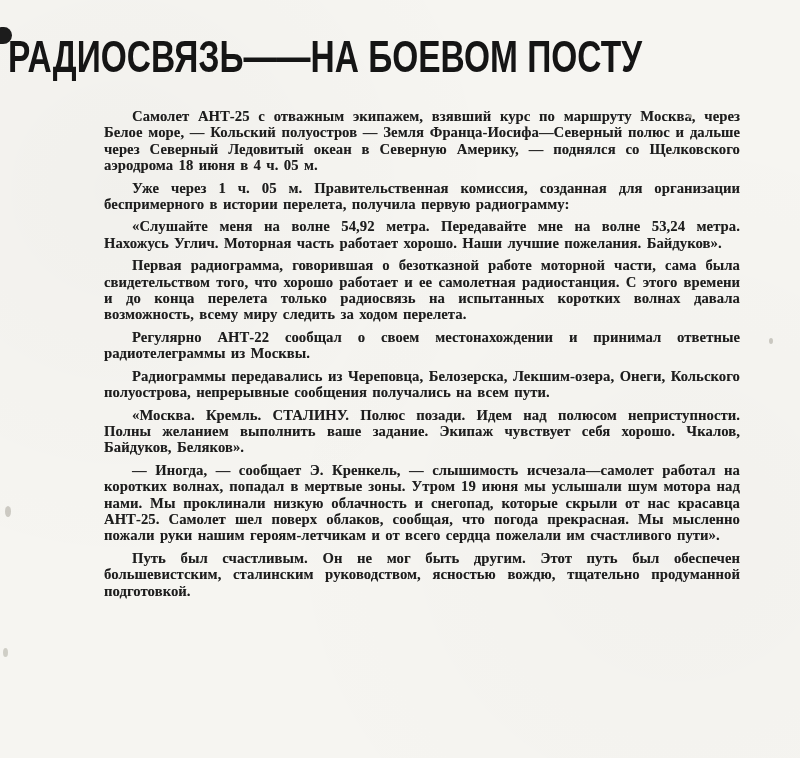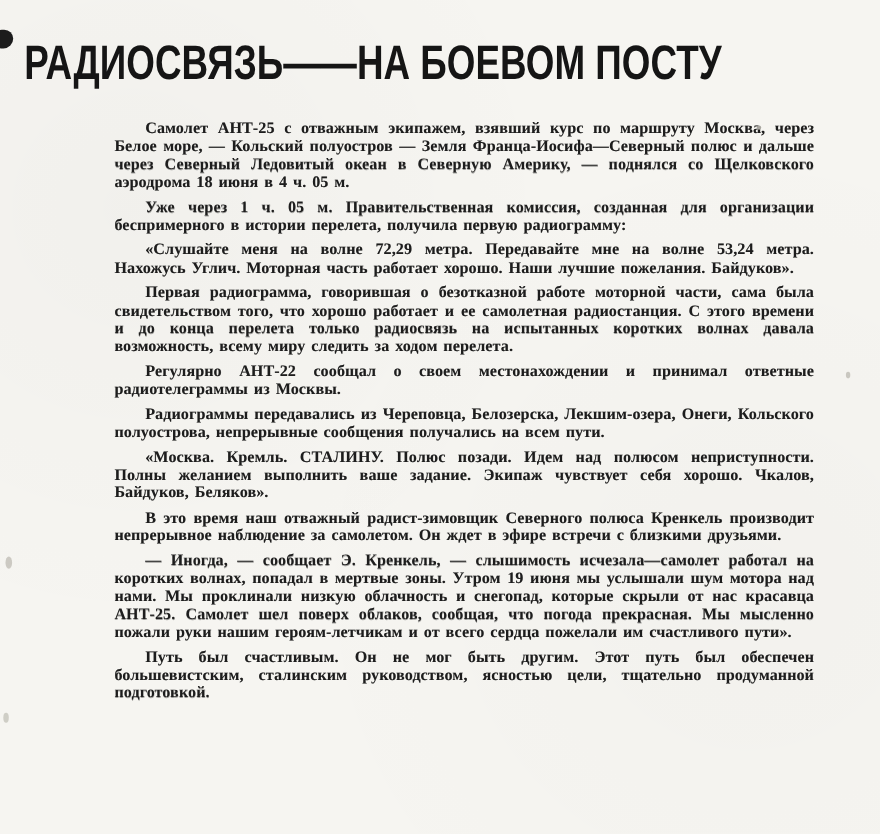--- a/index.html
+++ b/index.html
@@ -17,21 +17,21 @@
       radial-gradient(circle at 85% 70%, rgba(0,0,0,0.015), transparent 50%),
       var(--paper);
     font-family: "Liberation Serif", serif;
   }
   .page {
     width: 800px;
     height: 758px;
     position: relative;
   }
   .title-wrap {
-    margin: 30px 0 0 22px;
+    margin: 30px 0 0 8px;
   }
   .title-wrap svg text {
     font-family: "Liberation Sans", sans-serif;
     font-weight: bold;
     fill: #151515;
   }
   .content {
     margin: 22px 60px 0 104px;
   }
   .content p {
@@ -72,23 +72,22 @@
 
   <div class="title-wrap">
     <svg width="680" height="52" viewBox="0 0 680 52" aria-hidden="false">
       <text x="0" y="42" font-size="44" textLength="634" lengthAdjust="spacingAndGlyphs">РАДИОСВЯЗЬ——НА БОЕВОМ ПОСТУ</text>
     </svg>
   </div>
 
   <div class="content">
     <p>Самолет АНТ-25 с отважным экипажем, взявший курс по маршруту Москва, через Белое море, — Кольский полуостров — Земля Франца-Иосифа—Северный полюс и дальше через Северный Ледовитый океан в Северную Америку, — поднялся со Щелковского аэродрома 18 июня в 4 ч. 05 м.</p>
     <p>Уже через 1 ч. 05 м. Правительственная комиссия, созданная для организации беспримерного в истории перелета, получила первую радиограмму:</p>
-    <p>«Слушайте меня на волне 72,29 метра. Передавайте мне на волне 53,24 метра. Нахожусь Углич. Моторная часть работает хорошо. Наши лучшие пожелания. Байдуков».</p>
+    <p>«Слушайте меня на волне 54,92 метра. Передавайте мне на волне 53,24 метра. Нахожусь Углич. Моторная часть работает хорошо. Наши лучшие пожелания. Байдуков».</p>
     <p>Первая радиограмма, говорившая о безотказной работе моторной части, сама была свидетельством того, что хорошо работает и ее самолетная радиостанция. С этого времени и до конца перелета только радиосвязь на испытанных коротких волнах давала возможность, всему миру следить за ходом перелета.</p>
     <p>Регулярно АНТ-22 сообщал о своем местонахождении и принимал ответные радиотелеграммы из Москвы.</p>
     <p>Радиограммы передавались из Череповца, Белозерска, Лекшим-озера, Онеги, Кольского полуострова, непрерывные сообщения получались на всем пути.</p>
     <p>«Москва. Кремль. СТАЛИНУ. Полюс позади. Идем над полюсом неприступности. Полны желанием выполнить ваше задание. Экипаж чувствует себя хорошо. Чкалов, Байдуков, Беляков».</p>
-    <p>В это время наш отважный радист-зимовщик Северного полюса Кренкель производит непрерывное наблюдение за самолетом. Он ждет в эфире встречи с близкими друзьями.</p>
     <p>— Иногда, — сообщает Э. Кренкель, — слышимость исчезала—самолет работал на коротких волнах, попадал в мертвые зоны. Утром 19 июня мы услышали шум мотора над нами. Мы проклинали низкую облачность и снегопад, которые скрыли от нас красавца АНТ-25. Самолет шел поверх облаков, сообщая, что погода прекрасная. Мы мысленно пожали руки нашим героям-летчикам и от всего сердца пожелали им счастливого пути».</p>
-    <p>Путь был счастливым. Он не мог быть другим. Этот путь был обеспечен большевистским, сталинским руководством, ясностью цели, тщательно продуманной подготовкой.</p>
+    <p>Путь был счастливым. Он не мог быть другим. Этот путь был обеспечен большевистским, сталинским руководством, ясностью вождю, тщательно продуманной подготовкой.</p>
   </div>
 
 </div>
 
 </body></html>

